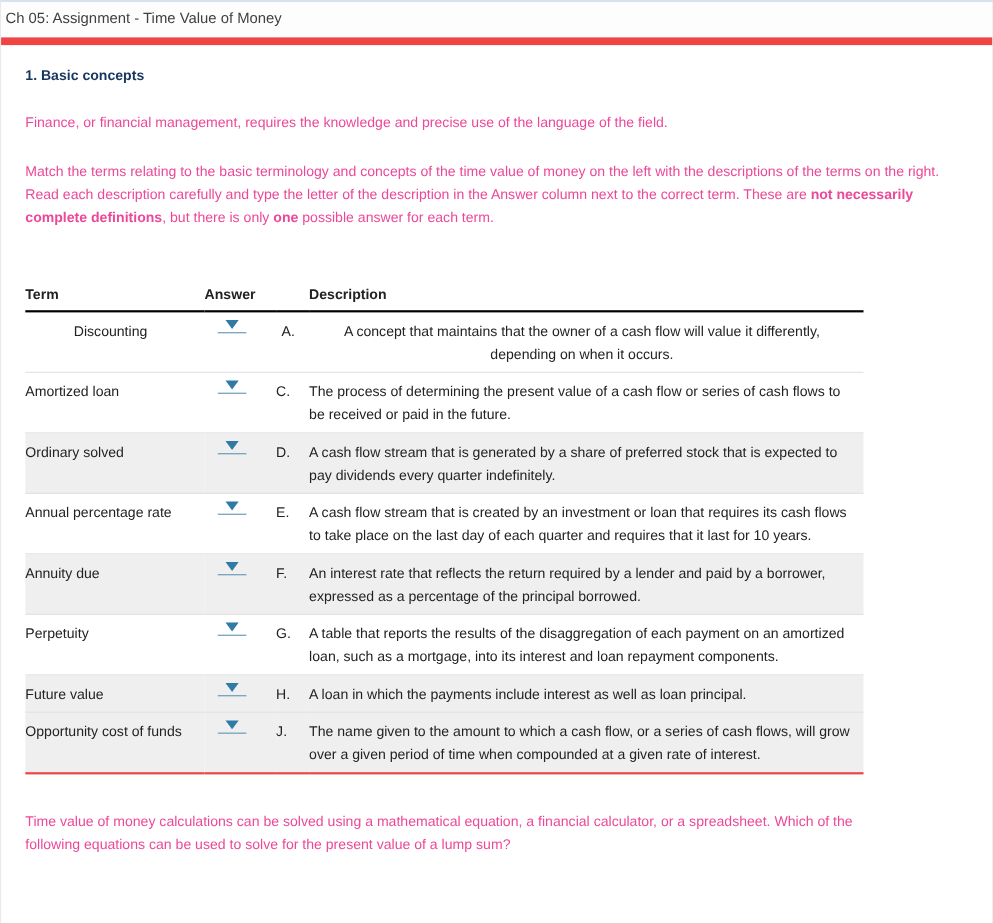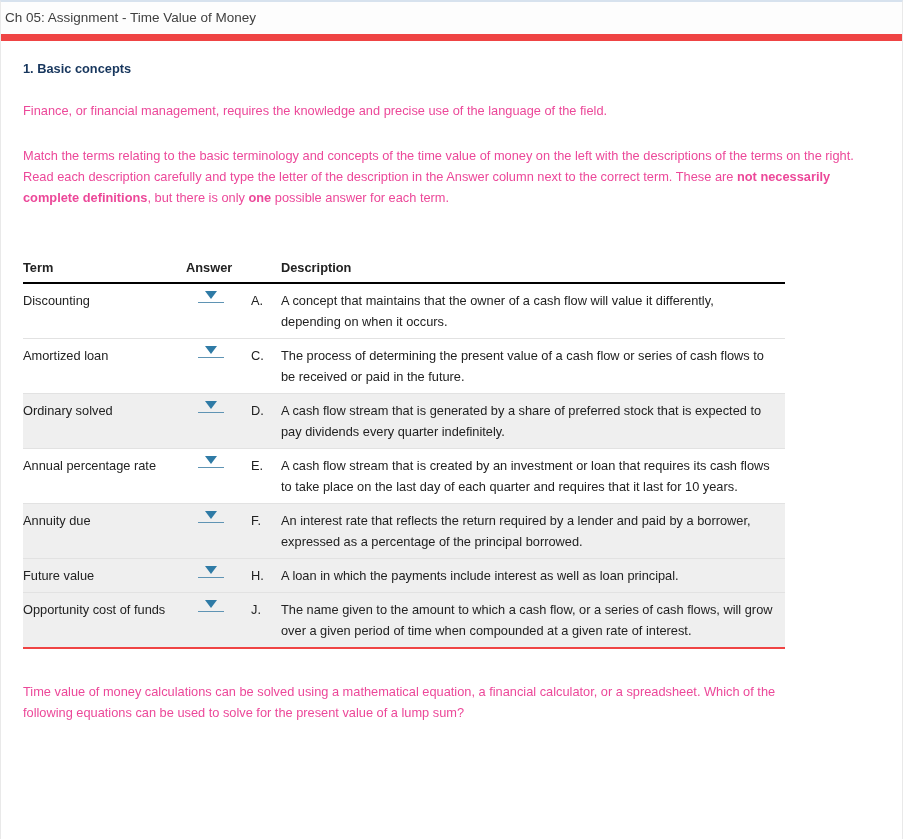--- a/index.html
+++ b/index.html
@@ -64,21 +64,21 @@
   th.col-answer { width: 65px; }
   th.col-letter { width: 30px; }
   th.col-desc   { width: 504px; }
   table.match-table td {
     vertical-align: top;
     font-size: 12.8px;
     line-height: 21px;
     padding: 6px 8px 6px 0;
     border-top: 1px solid #e2e2e2;
   }
-  table.match-table tbody tr:first-child td { border-top: none; }
+  table.match-table tbody tr:first-child td { border-top: none; text-align: center; }
   table.match-table tbody tr:last-child td { border-bottom: 2px solid #ef4444; }
   tr.alt td { background: #efefef; }
   td.term { padding-left: 4px; }
   td.answer { padding-top: 7px; }
   td.letter { color: #222222; }
 
   .dropdown {
     display: block;
     margin-left: 12px;
     width: 26px;
@@ -170,20 +170,30 @@
         <tr class="alt">
           <td class="term">Annuity due</td>
           <td class="answer">
               <button class="dropdown">
                 <span class="dd-arrow"></span>
               </button>
             </td>
           <td class="letter">F.</td>
           <td class="desc">An interest rate that reflects the return required by a lender and paid by a borrower, expressed as a percentage of the principal borrowed.</td>
         </tr>
+        <tr>
+          <td class="term">Perpetuity</td>
+          <td class="answer">
+              <button class="dropdown">
+                <span class="dd-arrow"></span>
+              </button>
+            </td>
+          <td class="letter">G.</td>
+          <td class="desc">A table that reports the results of the disaggregation of each payment on an amortized loan, such as a mortgage, into its interest and loan repayment components.</td>
+        </tr>
         <tr class="alt">
           <td class="term">Future value</td>
           <td class="answer">
               <button class="dropdown">
                 <span class="dd-arrow"></span>
               </button>
             </td>
           <td class="letter">H.</td>
           <td class="desc">A loan in which the payments include interest as well as loan principal.</td>
         </tr>

